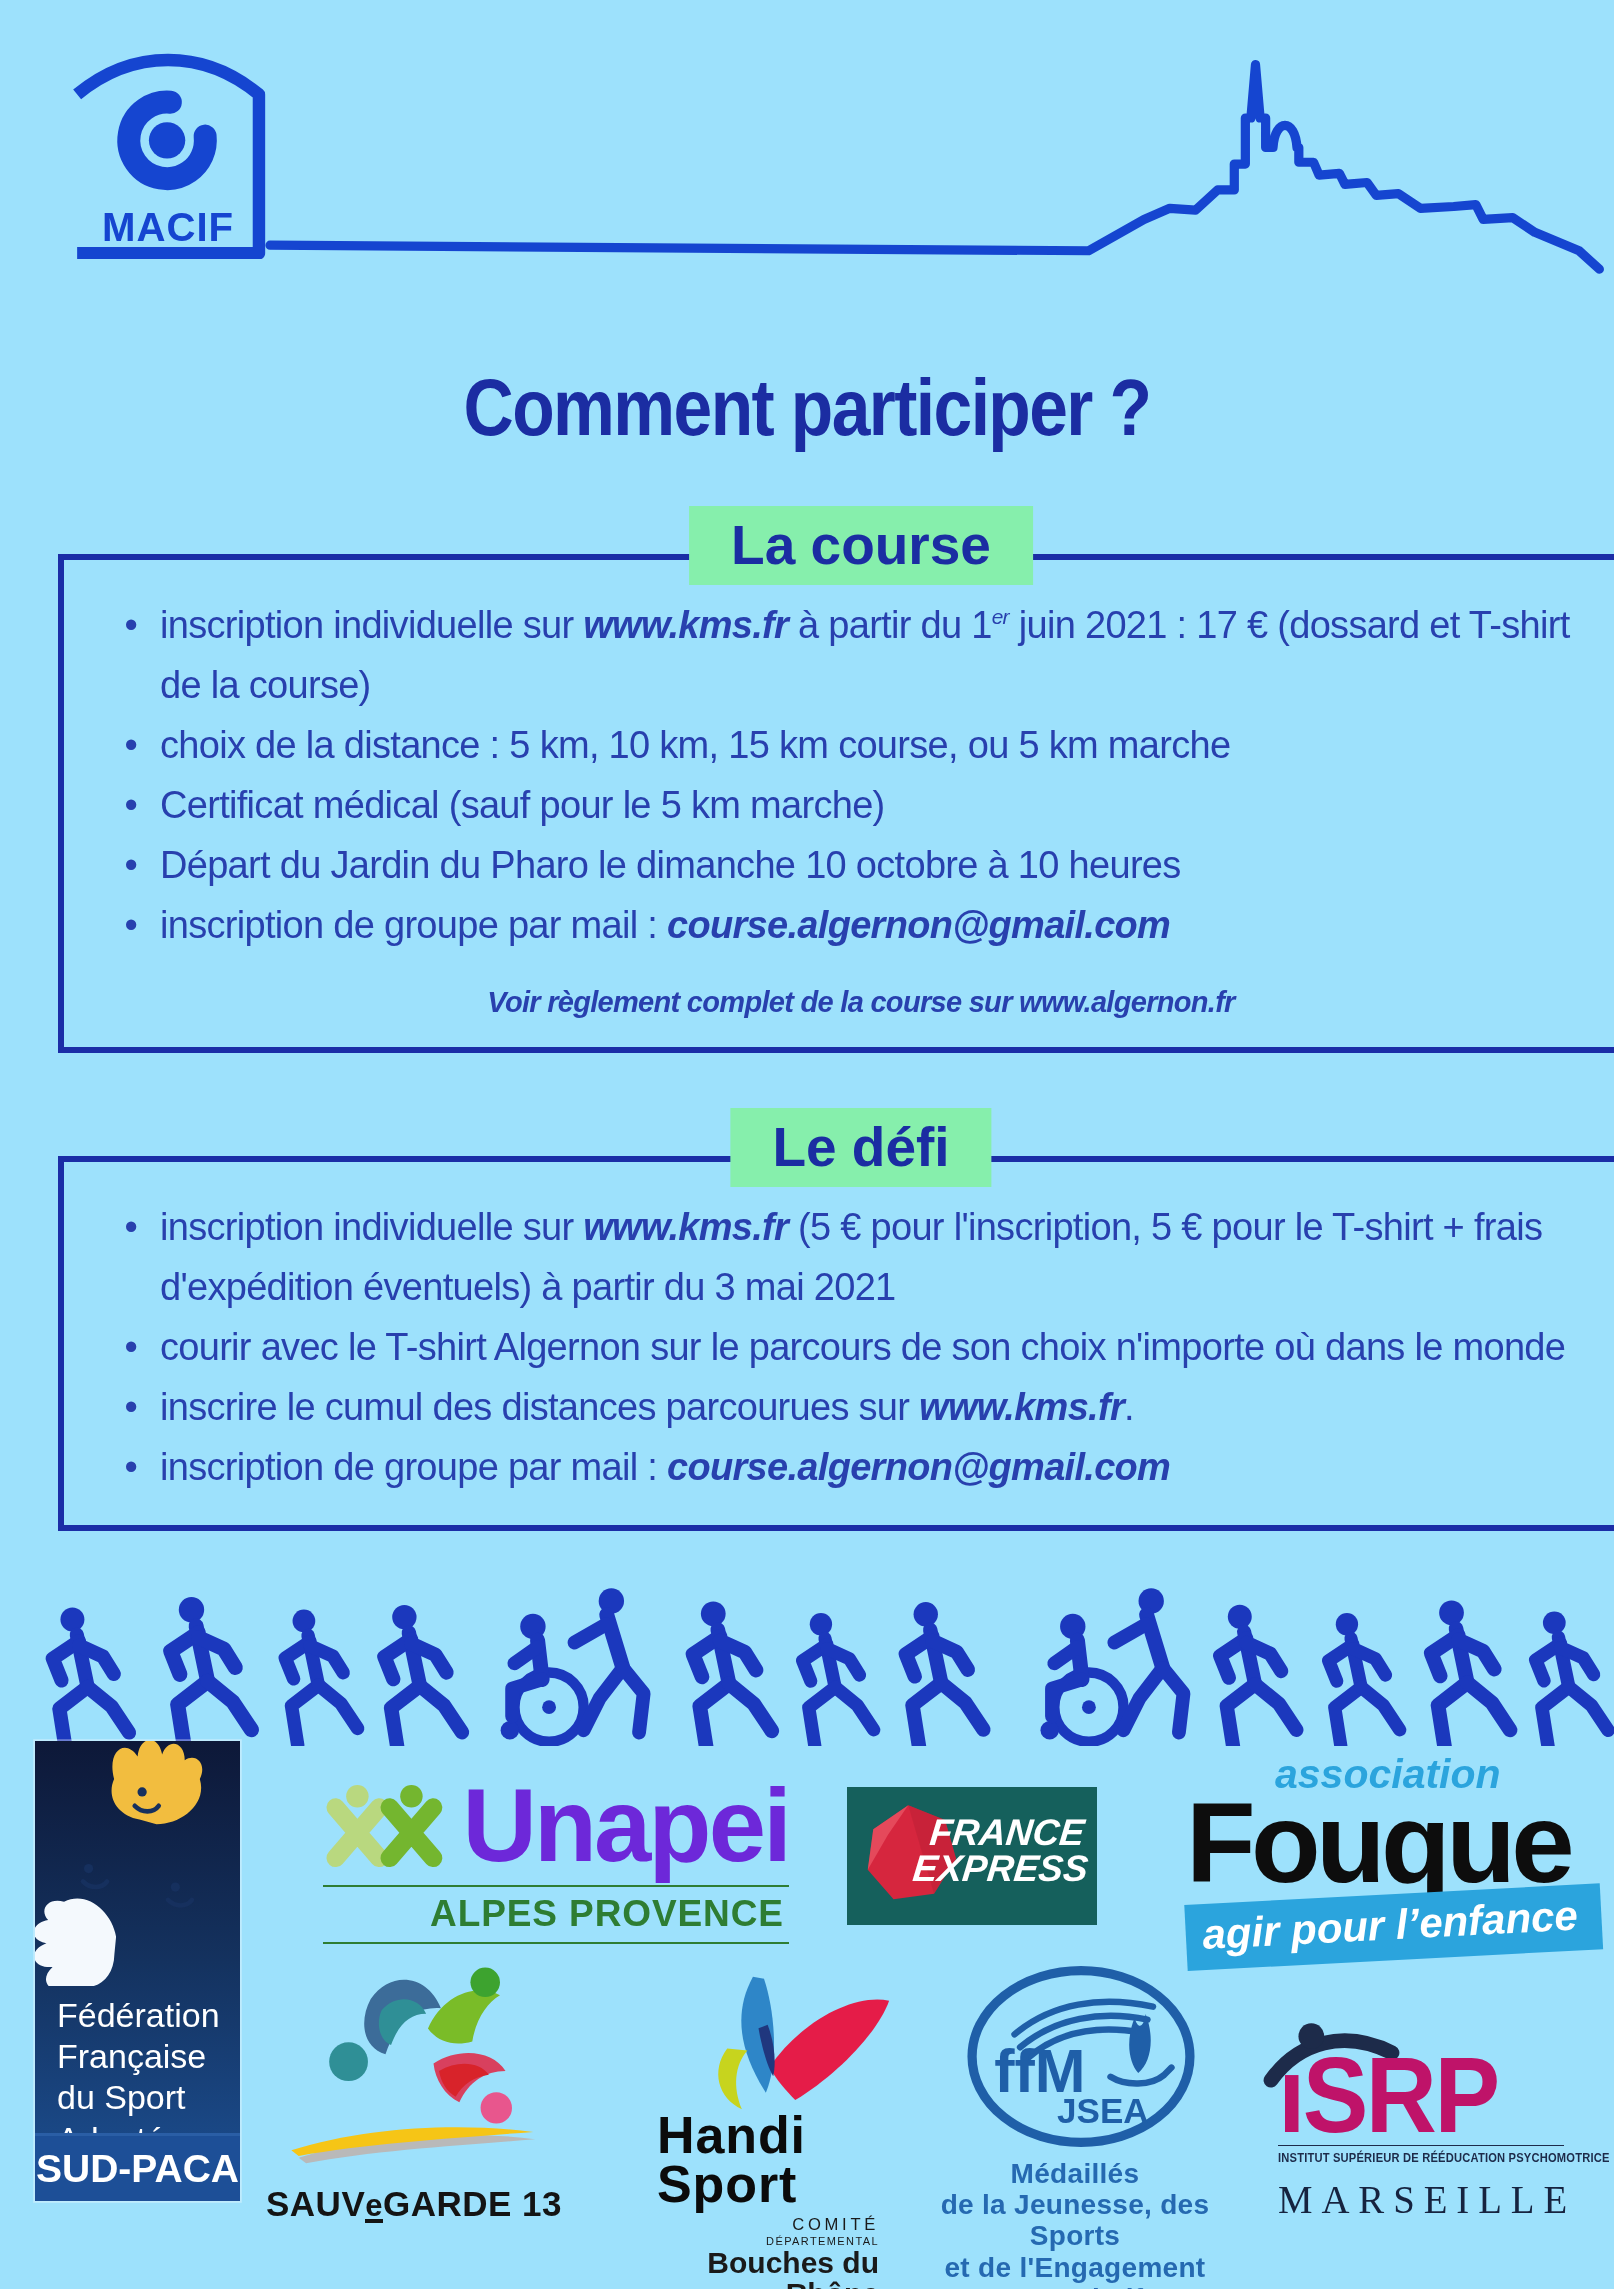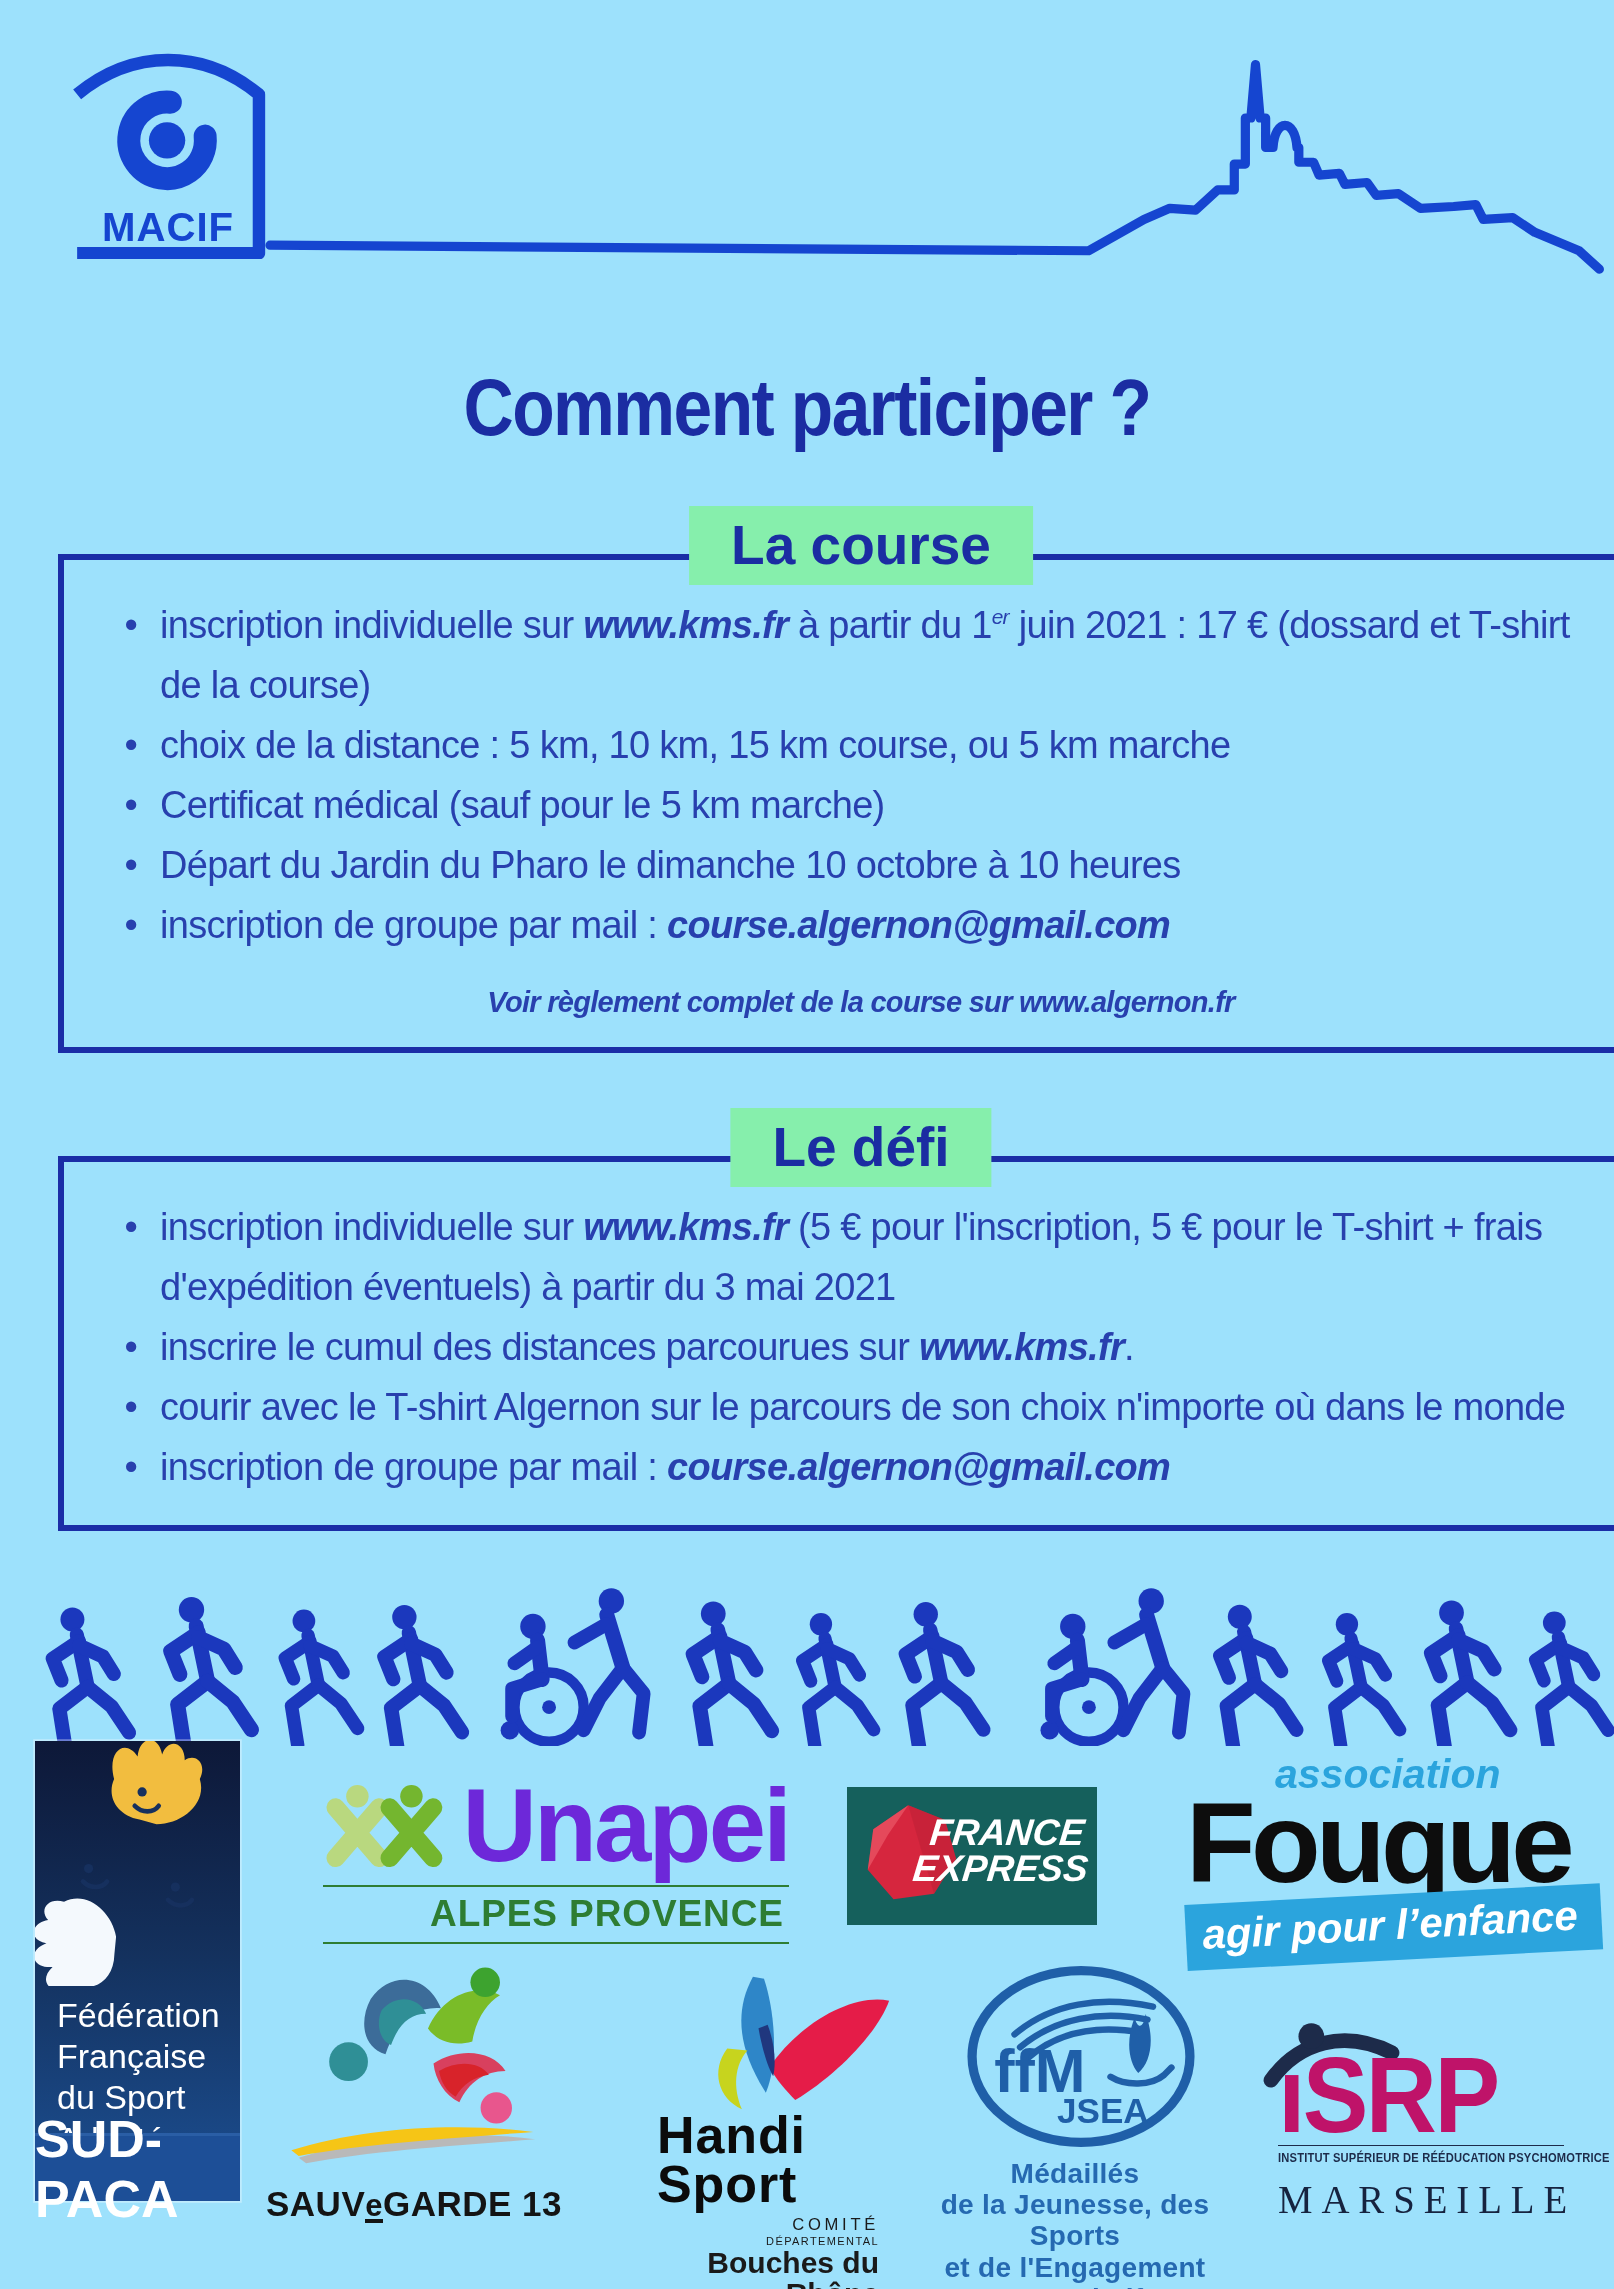--- a/index.html
+++ b/index.html
@@ -45,21 +45,21 @@
   .runners{position:absolute;left:0;top:1552px;}
   
   .sponsor{position:absolute;}
   
   .ffsa{left:35px;top:1741px;width:205px;height:460px;
     background:linear-gradient(180deg,#0d1838 0%,#14325f 48%,#1c5094 100%);
     box-shadow:0 0 0 1.8px rgba(255,255,255,.35);}
   .ffsa-text{padding:5.5px 0 0 22px;color:#fff;font-size:34px;line-height:1.22;font-weight:400;}
   .ffsa-strip{position:absolute;bottom:0;left:0;width:100%;height:65px;background:#1d4f97;
     border-top:3.7px solid #2a5ea5;display:flex;align-items:center;justify-content:center;
-    color:#fff;font-size:52px;font-weight:bold;}
+    color:#fff;font-size:39px;font-weight:bold;}
   
   .unapei{left:323px;top:1765px;width:466px;}
   .unapei-row{display:flex;align-items:center;gap:16.6px;}
   .unapei-name{font-size:103px;font-weight:bold;color:#6d28d9;letter-spacing:-2.8px;line-height:1;}
   .unapei-sub{border-top:2.8px solid #2e7d33;border-bottom:2.8px solid #2e7d33;
     padding:5.5px 0 7.4px 0;text-align:center;}
   .unapei-sub span{font-size:37px;font-weight:bold;color:#2e7d33;letter-spacing:0.9px;padding-left:102px;}
   
   .fx{left:847px;top:1787px;width:250px;height:138px;background:#15605c;}
   .fx-gem{position:absolute;left:13px;top:11px;}
@@ -132,22 +132,22 @@
       <li><span>Départ du Jardin du Pharo le dimanche 10 octobre à 10 heures</span></li>
       <li><span>inscription de groupe par mail : </span><span class="em">course.algernon@gmail.com</span></li>
     </ul>
     <div class="footnote">Voir règlement complet de la course sur www.algernon.fr</div>
   </section>
 
   <section class="box box-defi">
     <div class="box-heading">Le défi</div>
     <ul>
       <li><span>inscription individuelle sur </span><span class="em">www.kms.fr</span><span> (5 € pour l'inscription, 5 € pour le T-shirt + frais d'expédition éventuels) à partir du 3 mai 2021</span></li>
+      <li><span>courir avec le T-shirt Algernon sur le parcours de son choix n'importe où dans le monde</span></li>
       <li><span>inscrire le cumul des distances parcourues sur </span><span class="em">www.kms.fr</span><span>.</span></li>
-      <li><span>courir avec le T-shirt Algernon sur le parcours de son choix n'importe où dans le monde</span></li>
       <li><span>inscription de groupe par mail : </span><span class="em">course.algernon@gmail.com</span></li>
     </ul>
   </section>
 
   <svg class="runners" width="1614" height="194" viewBox="0 0 1749 210">
     <defs>
       <g id="rn" stroke="#1b38bd" stroke-width="13" stroke-linecap="round" stroke-linejoin="round" fill="none">
         <circle cx="-14" cy="-78" r="11" fill="#1b38bd" stroke="none"></circle>
         <path d="M-10,-64 L0,-16"></path>
         <path d="M-8,-58 L-32,-42 L-24,-22"></path>

